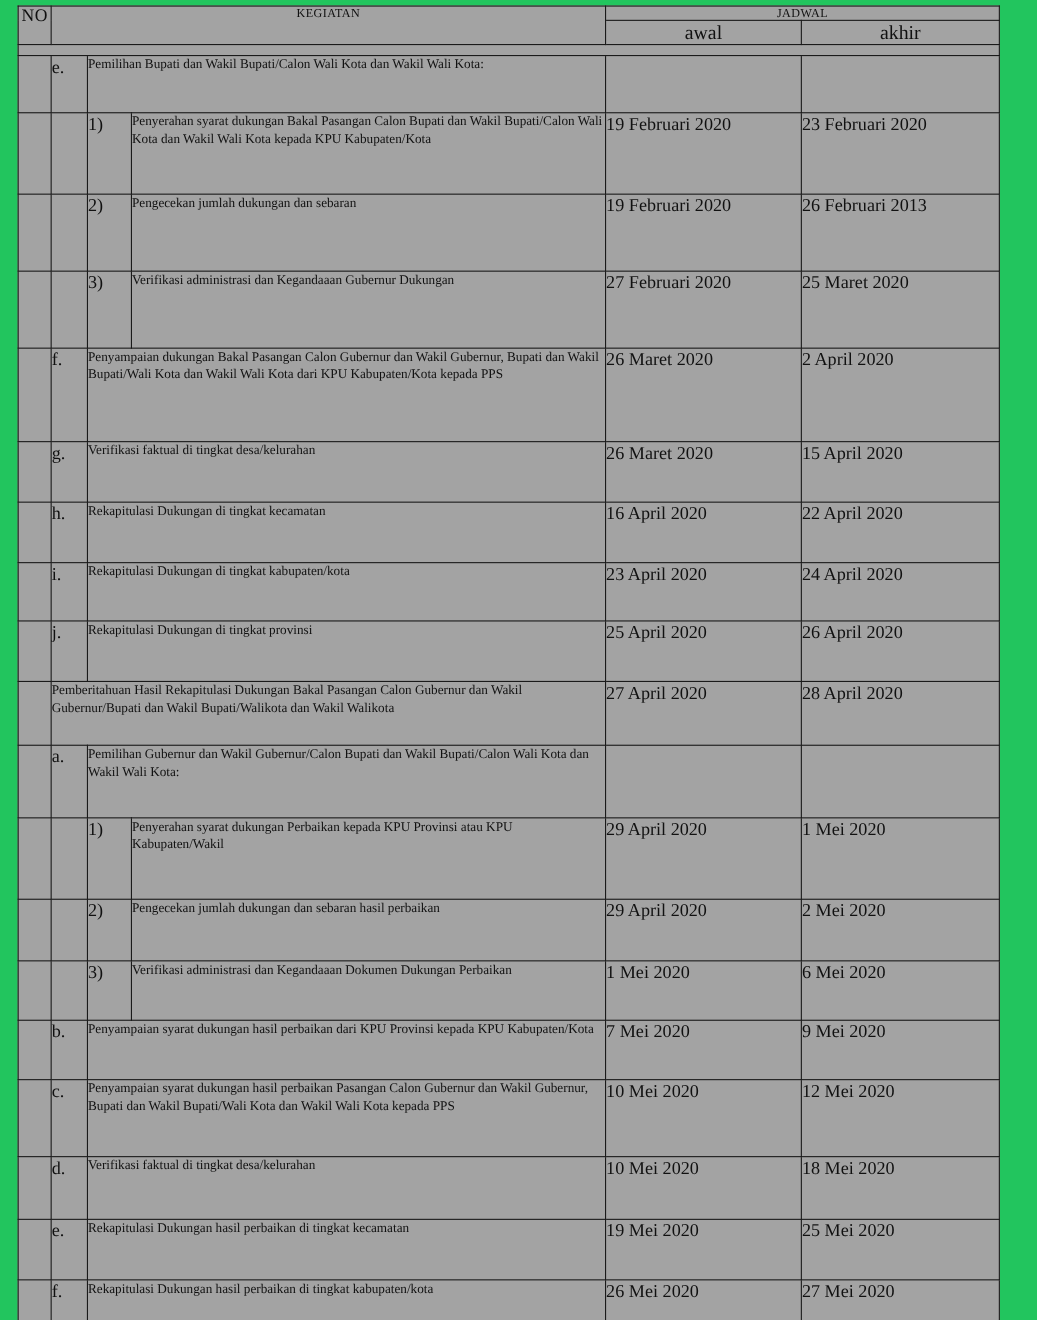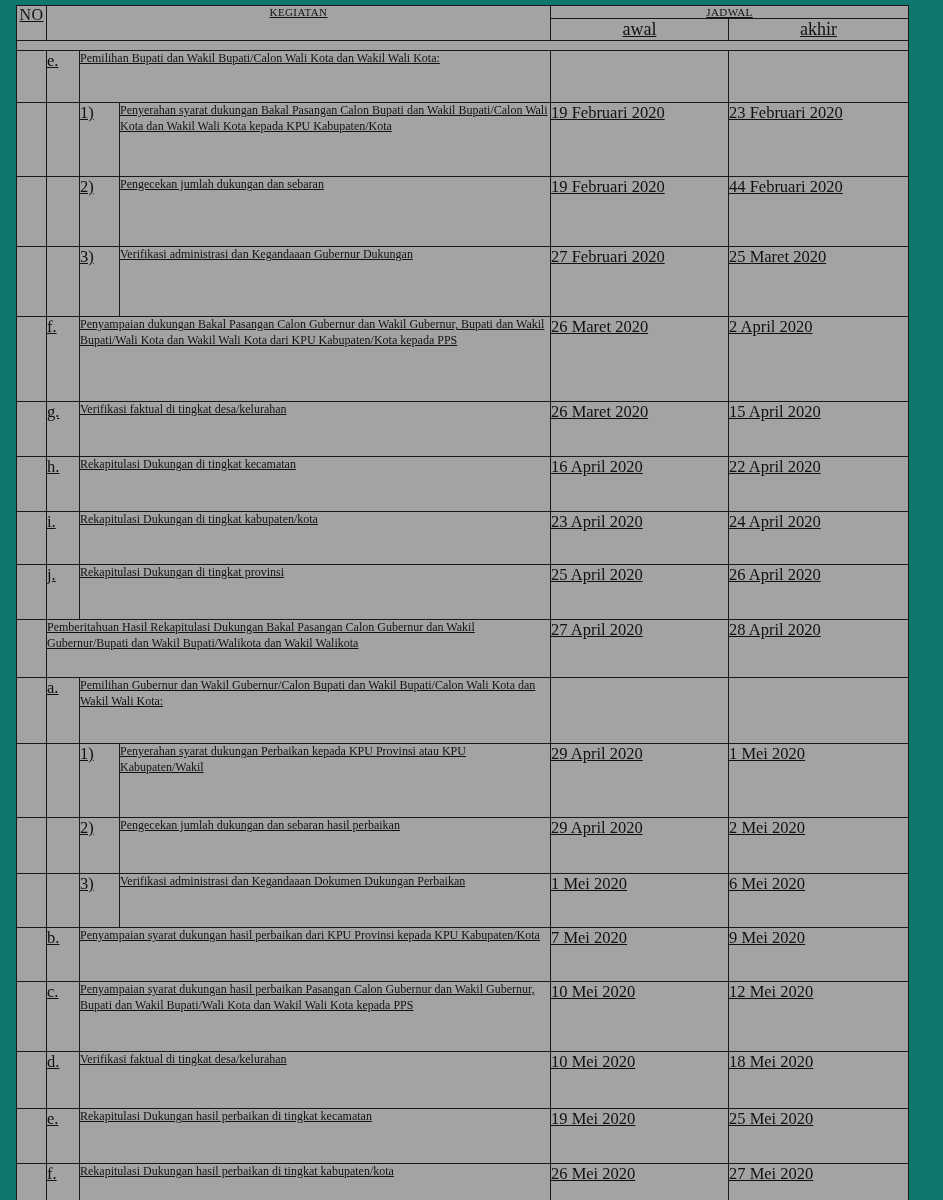--- a/index.html
+++ b/index.html
@@ -12,24 +12,23 @@
     height: 1200px;
     overflow: hidden;
     font-family: "Liberation Serif", "DejaVu Serif", serif;
     color: #111111;
   }
 
   .page {
     position: relative;
     width: 943px;
     height: 1200px;
-    background: #0f766e;
+    background: #22c55e;
     box-sizing: border-box;
     padding: 5px 35px 0 16px;
-    text-decoration: underline;
   }
 
   table.sched {
     width: 892px;
     border-collapse: collapse;
     table-layout: fixed;
     background: #a3a3a3;
   }
 
   table.sched td, table.sched th {
@@ -145,21 +144,21 @@
           <td class="cell-text">Penyerahan syarat dukungan Bakal Pasangan Calon Bupati dan Wakil Bupati/Calon Wali Kota dan Wakil Wali Kota kepada KPU Kabupaten/Kota</td>
           <td class="cell-date">19 Februari 2020</td>
           <td class="cell-date">23 Februari 2020</td>
         </tr>
         <tr style="height: 70px;">
           <td class="no-col"></td>
           <td class="cell-blank"></td>
           <td class="cell-num">2)</td>
           <td class="cell-text">Pengecekan jumlah dukungan dan sebaran</td>
           <td class="cell-date">19 Februari 2020</td>
-          <td class="cell-date">44 Februari 2020</td>
+          <td class="cell-date">26 Februari 2013</td>
         </tr>
         <tr style="height: 70px;">
           <td class="no-col"></td>
           <td class="cell-blank"></td>
           <td class="cell-num">3)</td>
           <td class="cell-text">Verifikasi administrasi dan Kegandaaan Gubernur Dukungan</td>
           <td class="cell-date">27 Februari 2020</td>
           <td class="cell-date">25 Maret 2020</td>
         </tr>
         <tr style="height: 85px;">

